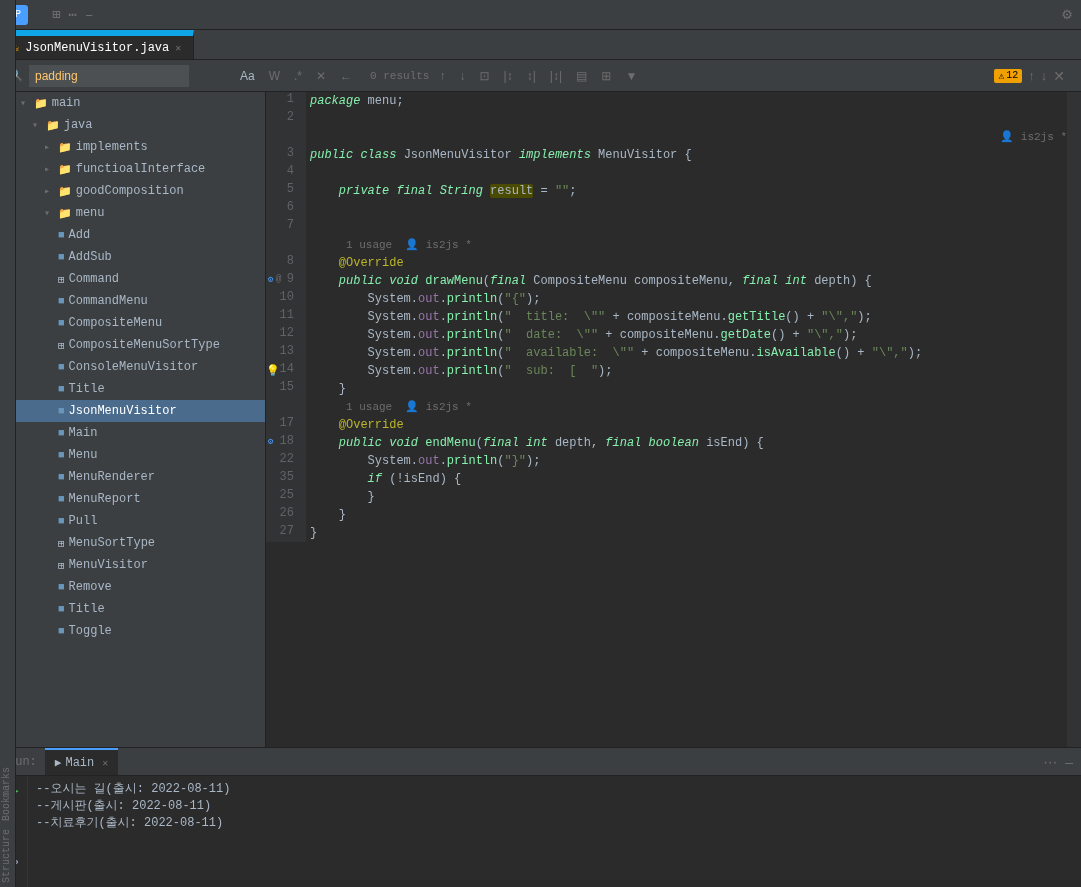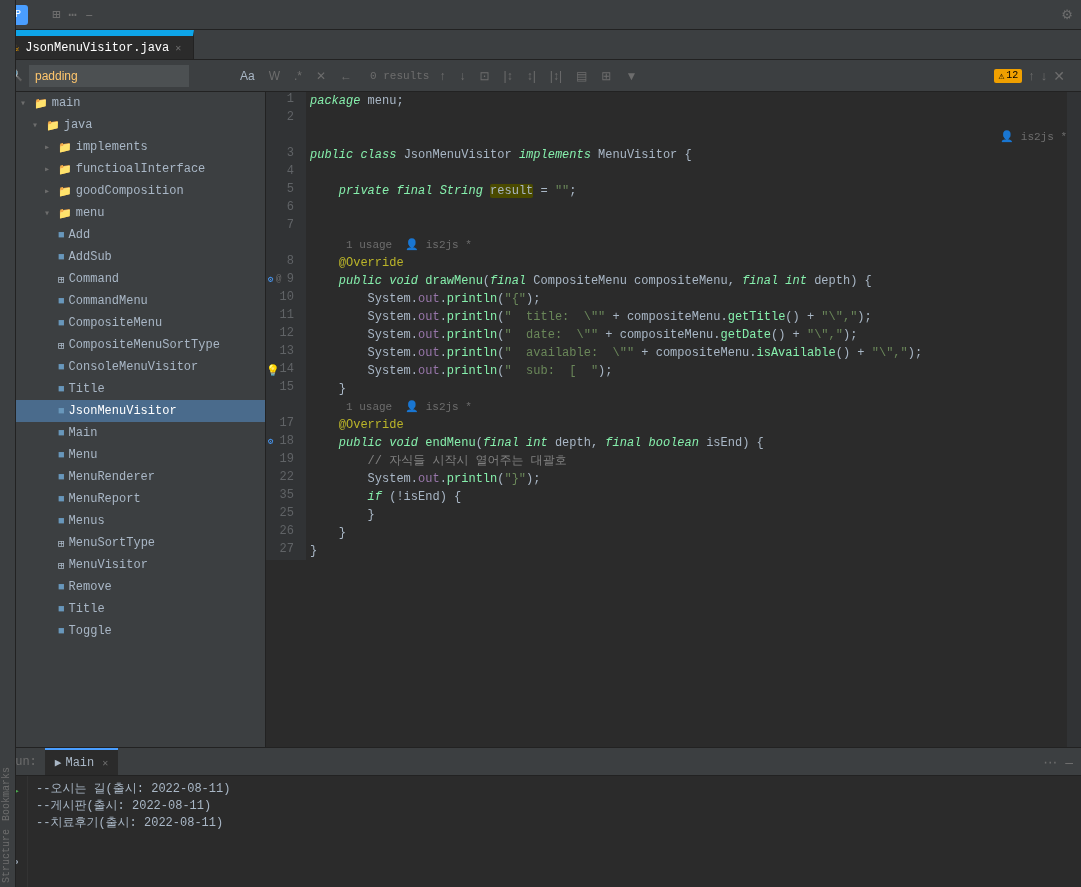--- a/index.html
+++ b/index.html
@@ -449,21 +449,21 @@
         <span>MenuRenderer</span>
       </div>
 
       <div class="tree-item" style="padding-left:42px;">
         <span class="tree-icon" style="color:#6897bb;">■</span>
         <span>MenuReport</span>
       </div>
 
       <div class="tree-item" style="padding-left:42px;">
         <span class="tree-icon" style="color:#6897bb;">■</span>
-        <span>Menus</span>
+        <span>Pull</span>
       </div>
 
       <div class="tree-item" style="padding-left:42px;">
         <span class="tree-icon" style="color:#a9b7c6;">⊞</span>
         <span>MenuSortType</span>
       </div>
 
       <div class="tree-item" style="padding-left:42px;">
         <span class="tree-icon" style="color:#a9b7c6;">⊞</span>
         <span>MenuVisitor</span>
@@ -596,24 +596,20 @@
             </tr>
 
             <tr class="line-row">
               <td class="line-num" style="position:relative;">
                 18
                 <span style="position:absolute;left:2px;top:2px;color:#4a9eff;font-size:9px;">⚙</span>
               </td>
               <td class="line-content">    <span class="kw">public</span> <span class="kw">void</span> <span class="method">endMenu</span>(<span class="kw">final</span> <span class="kw">int</span> depth, <span class="kw">final</span> <span class="kw">boolean</span> isEnd) {</td>
             </tr>
 
-            <tr class="line-row">
-              <td class="line-num">19</td>
-              <td class="line-content">        <span class="comment">// 자식들 시작시 열어주는 대괄호</span></td>
-            </tr>
 
 
 
             <tr class="line-row">
               <td class="line-num">22</td>
               <td class="line-content">        <span class="type">System</span>.<span class="var">out</span>.<span class="method">println</span>(<span class="string">"}"</span>);</td>
             </tr>
 
             <tr class="line-row">
               <td class="line-num">35</td>

